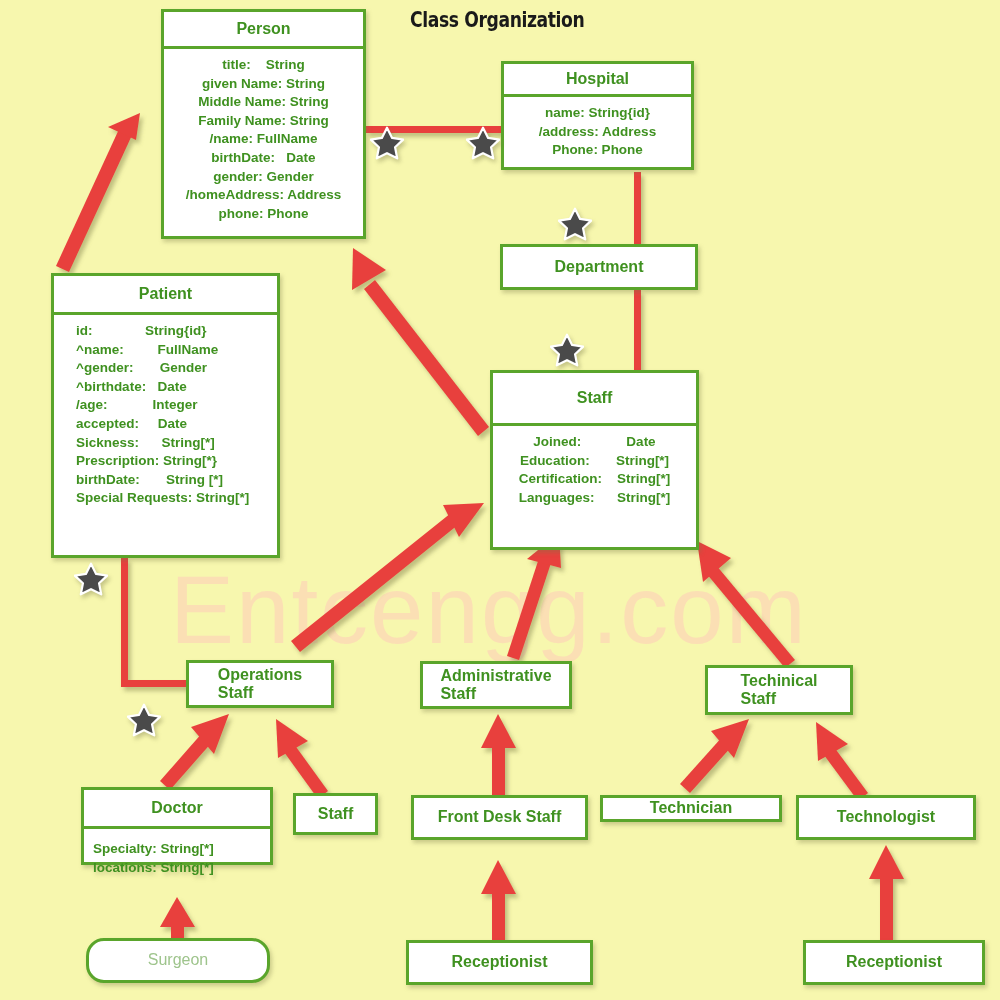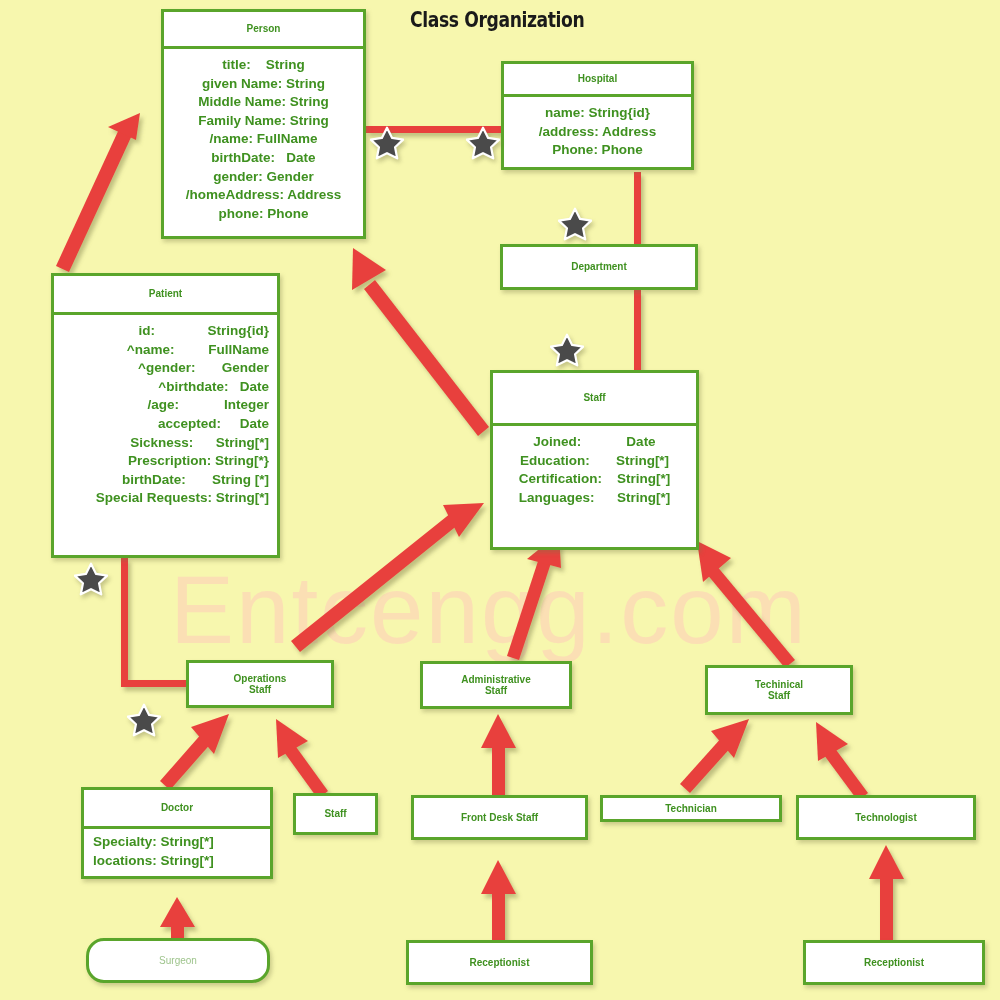--- a/index.html
+++ b/index.html
@@ -35,23 +35,22 @@
     position:absolute;
     z-index:4;
     box-sizing:border-box;
     filter:drop-shadow(2px 3px 2px rgba(120,120,70,.35));
   }
   .cls .hdr{
     box-sizing:border-box;
     border:3px solid #5aa52b;
     background:#ffffff;
     color:#3f9120;
-    font-size:10px;
+    font-size:16px;
     font-weight:bold;
-    text-align:center;
     display:flex;
     align-items:center;
     justify-content:center;
     line-height:1.15;
     white-space:pre-line;
   }
   .cls .body{
     box-sizing:border-box;
     border:3px solid #5aa52b;
     border-top:none;
@@ -241,21 +240,21 @@
     <div class="body center" style="height:124px;">
       <span class="attr">Joined:            Date</span>
       <span class="attr">Education:       String[*]</span>
       <span class="attr">Certification:    String[*]</span>
       <span class="attr">Languages:      String[*]</span>
     </div>
   </div>
 
   <div class="cls" style="left:51px;top:273px;width:229px;">
     <div class="hdr" style="height:42px;">Patient</div>
-    <div class="body" style="height:243px;padding-left:8px;text-align:right;">
+    <div class="body" style="height:243px;padding-left:22px;">
       <span class="attr">id:              String{id}</span>
       <span class="attr">^name:         FullName</span>
       <span class="attr">^gender:       Gender</span>
       <span class="attr">^birthdate:   Date</span>
       <span class="attr">/age:            Integer</span>
       <span class="attr">accepted:     Date</span>
       <span class="attr">Sickness:      String[*]</span>
       <span class="attr">Prescription: String[*}</span>
       <span class="attr">birthDate:       String [*]</span>
       <span class="attr">Special Requests: String[*]</span>
@@ -272,21 +271,21 @@
 Staff</div>
   </div>
 
   <div class="cls simple" style="left:705px;top:665px;width:148px;">
     <div class="hdr" style="height:50px;">Techinical
 Staff</div>
   </div>
 
   <div class="cls" style="left:81px;top:787px;width:192px;">
     <div class="hdr" style="height:42px;">Doctor</div>
-    <div class="body" style="height:50px;padding:4px 8px 4px 9px;">
+    <div class="body" style="height:36px;padding:11px 8px 4px 9px;">
       <span class="attr">Specialty: String[*]</span>
       <span class="attr">locations: String[*]</span>
     </div>
   </div>
 
   <div class="cls simple" style="left:293px;top:793px;width:85px;">
     <div class="hdr" style="height:42px;">Staff</div>
   </div>
 
   <div class="cls simple" style="left:411px;top:795px;width:177px;">

